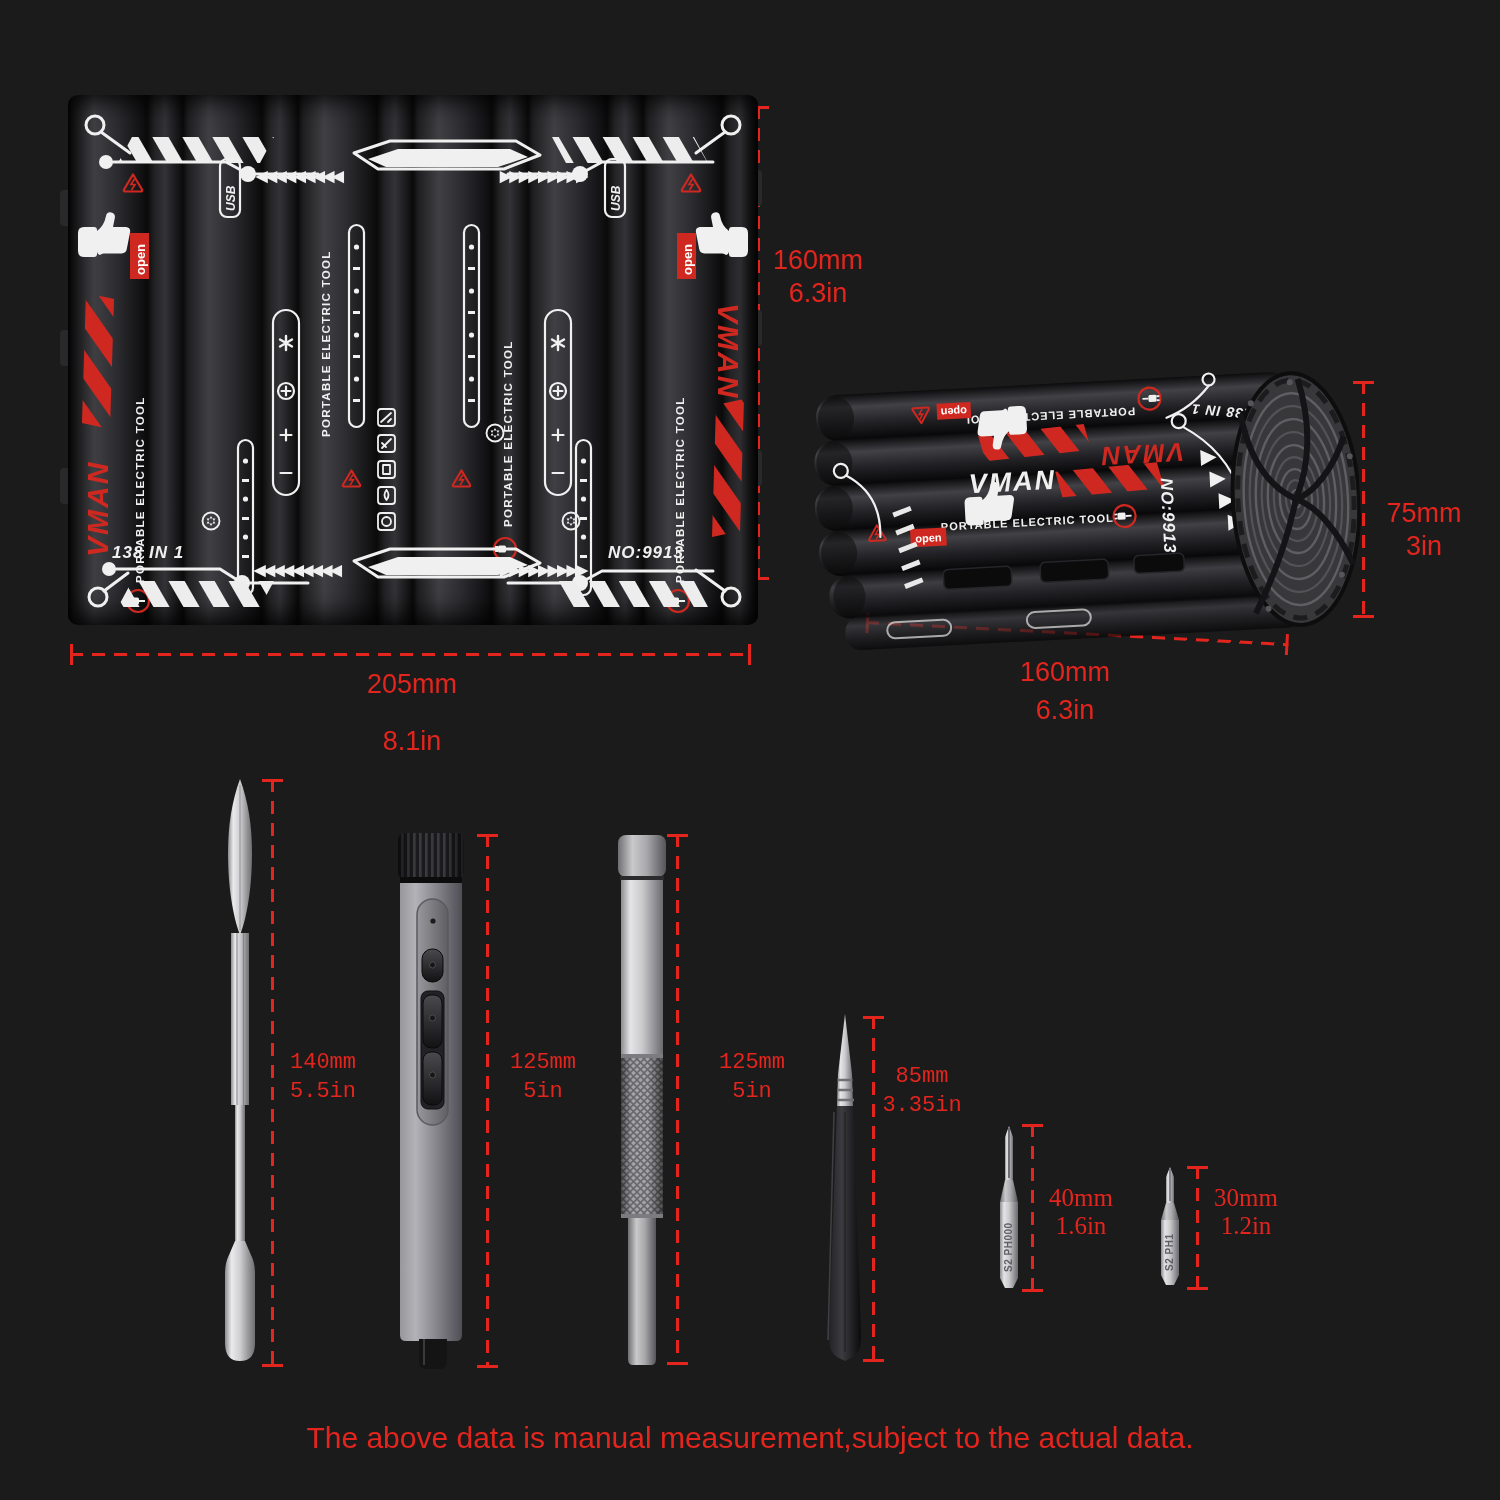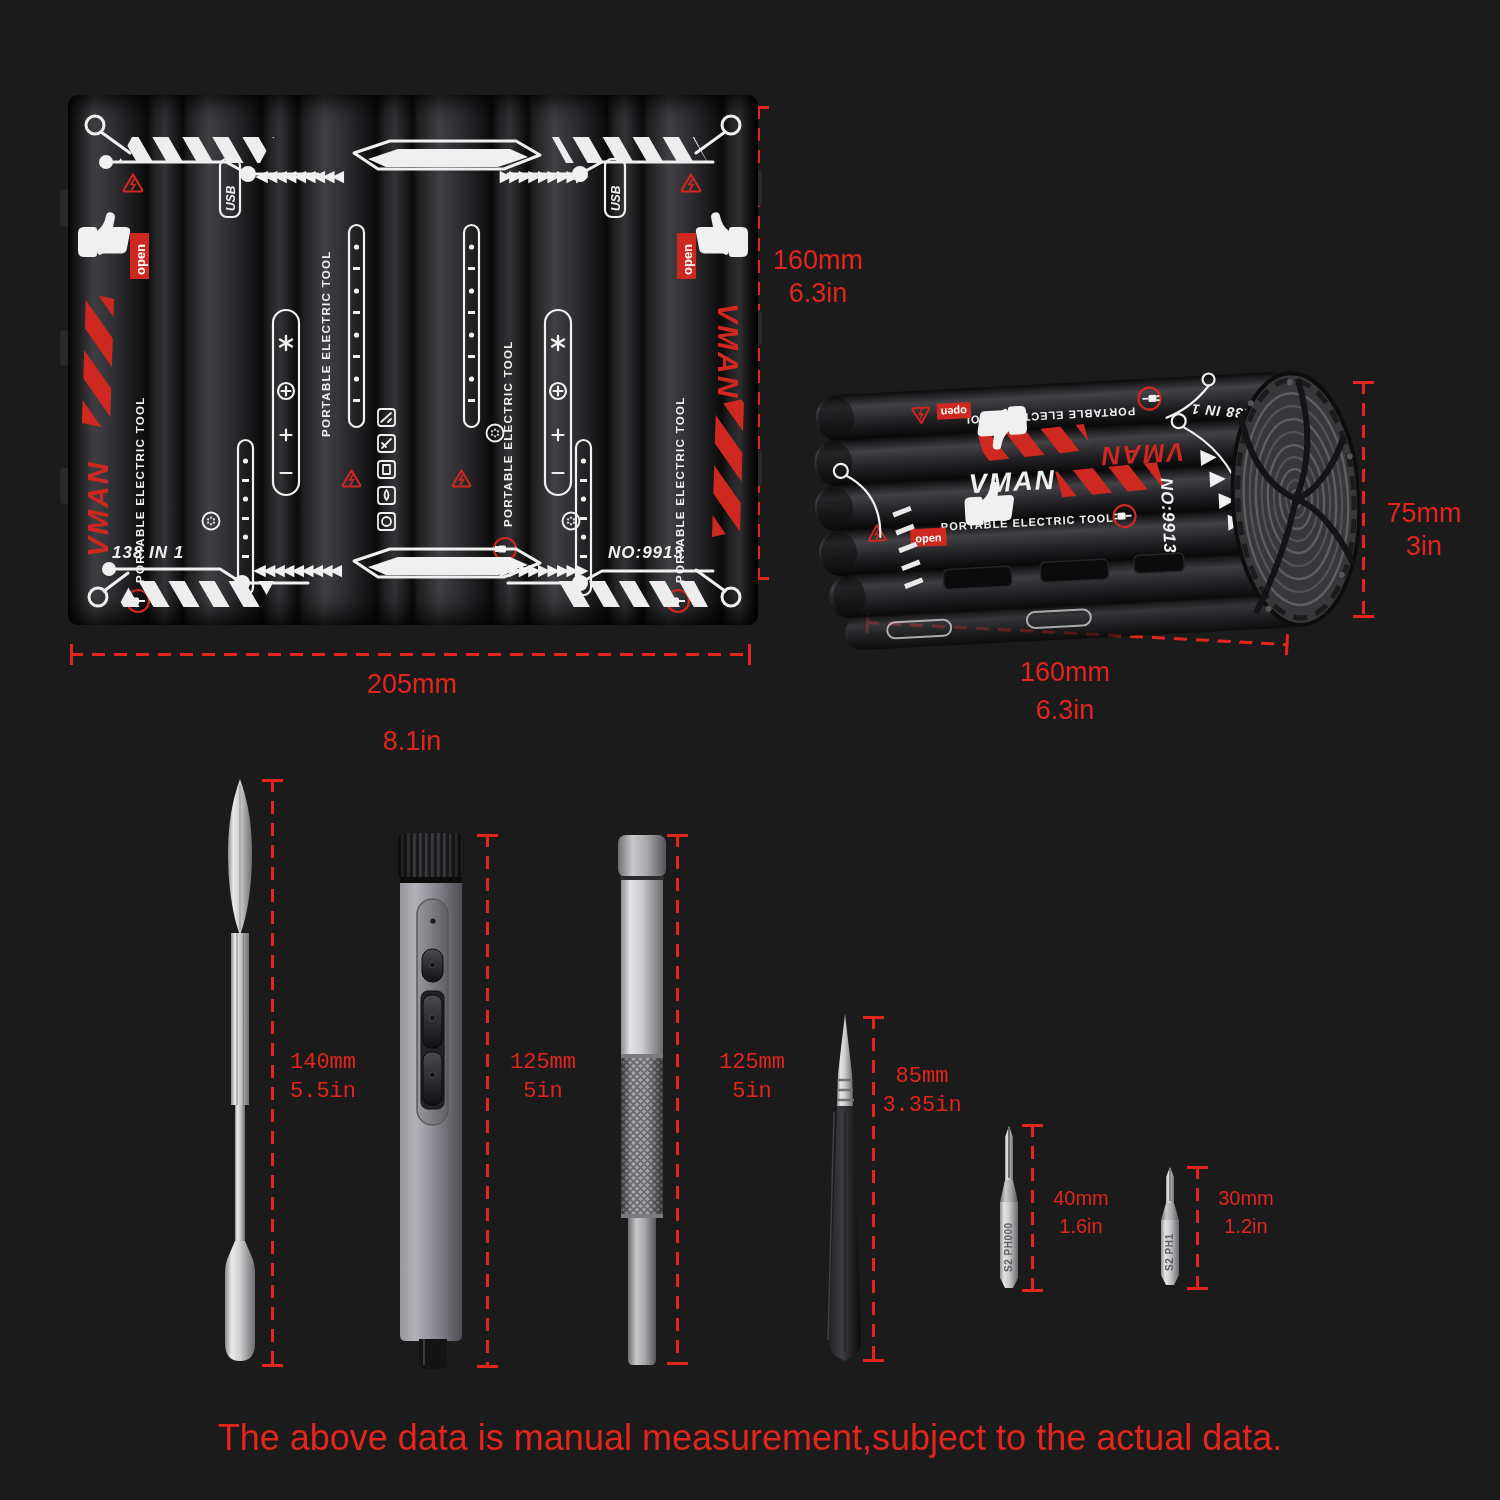--- a/index.html
+++ b/index.html
@@ -24,25 +24,25 @@
   .vdash{position:absolute;width:3px;
     background:repeating-linear-gradient(180deg,var(--red) 0 13px,transparent 13px 22px);}
   .vdash::before,.vdash::after{content:"";position:absolute;left:-9px;width:21px;height:3px;background:var(--red);}
   .vdash::before{top:0;} .vdash::after{bottom:0;}
   .hdash{position:absolute;height:3px;
     background:repeating-linear-gradient(90deg,var(--red) 0 13px,transparent 13px 22px);}
   .hdash::before,.hdash::after{content:"";position:absolute;top:-9px;width:3px;height:21px;background:var(--red);}
   .hdash::before{left:0;} .hdash::after{right:0;}
   .dim-label{position:absolute;color:var(--red);text-align:center;font-size:27px;line-height:33px;}
   .dim-label.tool{font-size:22px;line-height:29px;font-family:Liberation Mono, monospace;}
-  .dim-label.bit{font-size:20px;line-height:28px;}
+  .dim-label.bit{font-size:25px;line-height:28px;font-family:Liberation Serif, serif;}
   .dim-label .gap{margin-top:24px;}
 
   .disclaimer{position:absolute;left:0;top:1420px;width:1500px;text-align:center;
-    color:var(--red);font-size:36px;line-height:36px;}
+    color:var(--red);font-size:30px;line-height:36px;}
 
   
   .sw{fill:none;stroke:var(--white);stroke-width:3;stroke-linecap:round;stroke-linejoin:round;}
   .swt{fill:none;stroke:var(--white);stroke-width:1.8;stroke-linecap:round;stroke-linejoin:round;}
   .sw2{fill:none;stroke:var(--white);stroke-width:2.2;stroke-linecap:round;stroke-linejoin:round;}
   .swf{fill:var(--white);}
   .chev{fill:var(--white);font-size:15px;letter-spacing:-2px;font-weight:bold;}
   .pet{fill:var(--white);font-size:11.5px;font-weight:bold;letter-spacing:1.3px;}
   .pet2{fill:var(--white);font-size:11px;font-weight:bold;letter-spacing:1px;}
   .vmanR{fill:var(--cred);font-size:30px;font-weight:bold;font-style:italic;letter-spacing:2px;}

